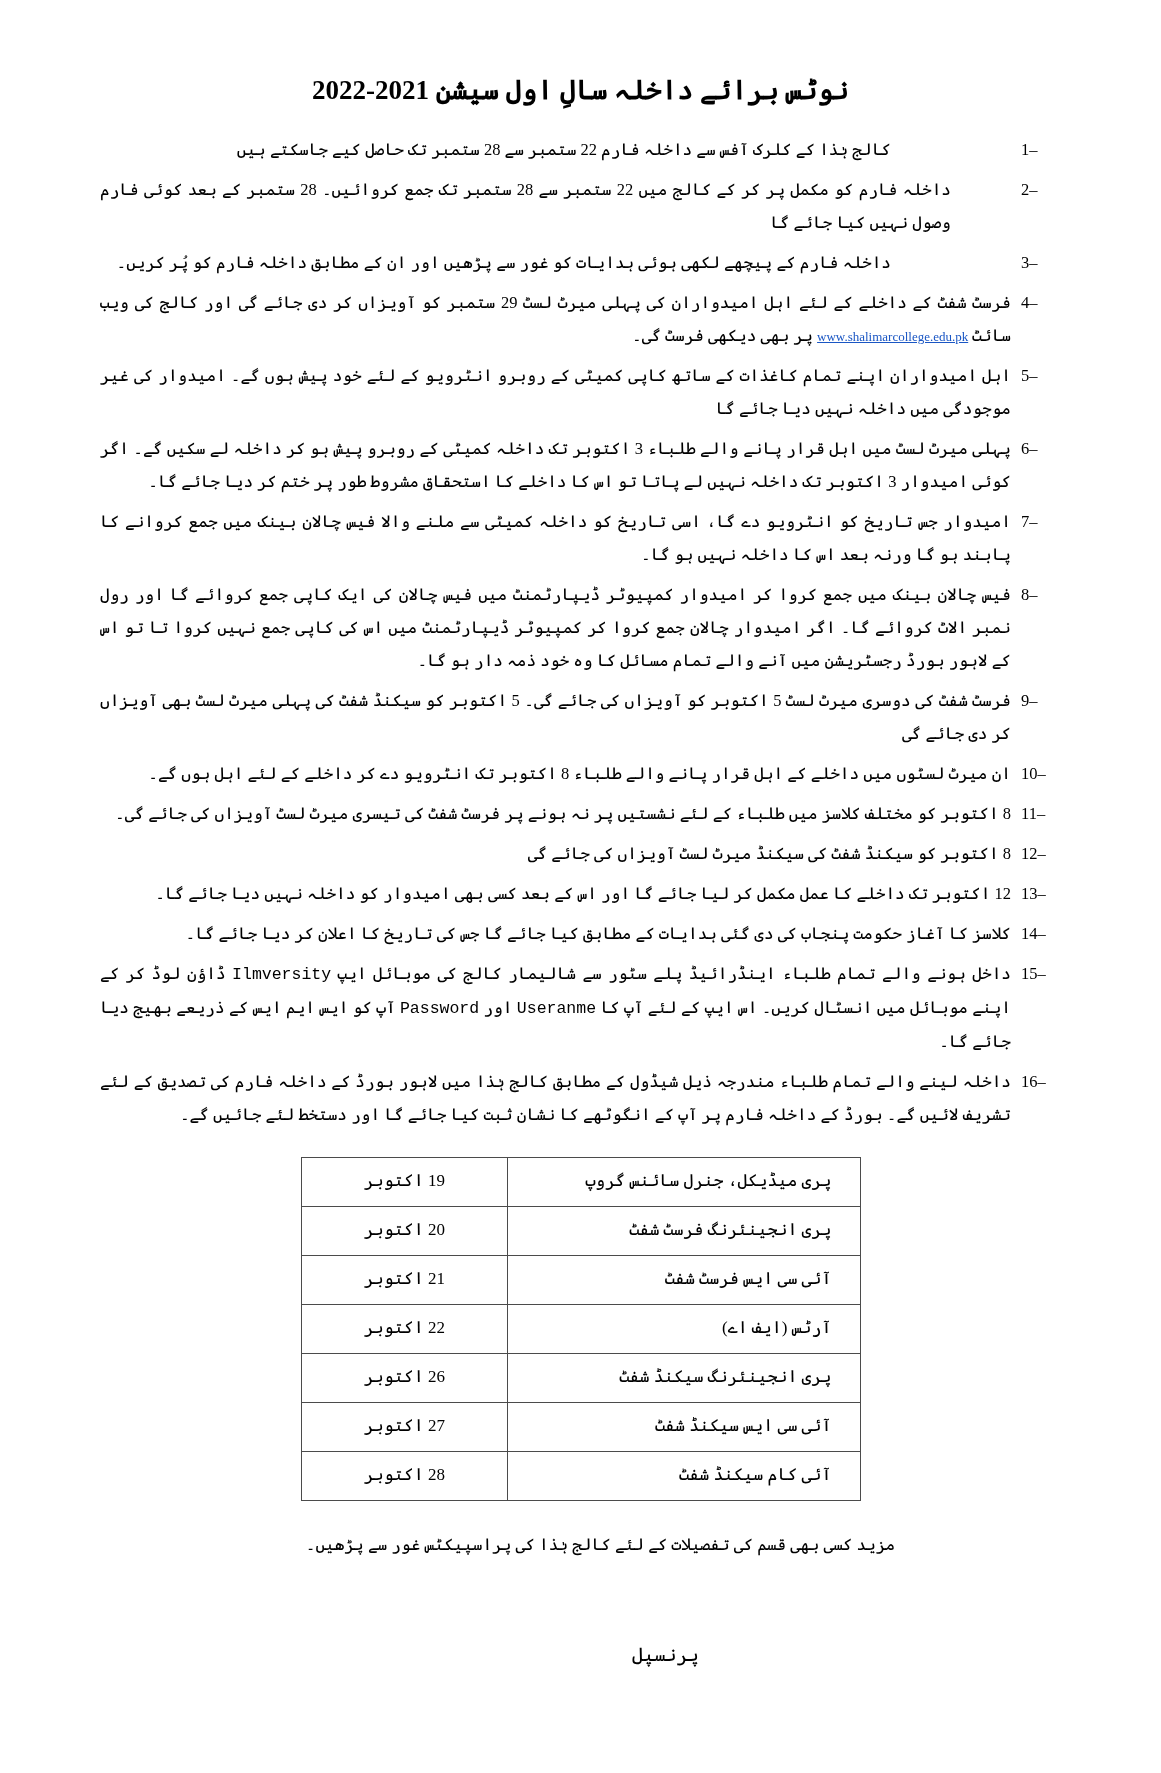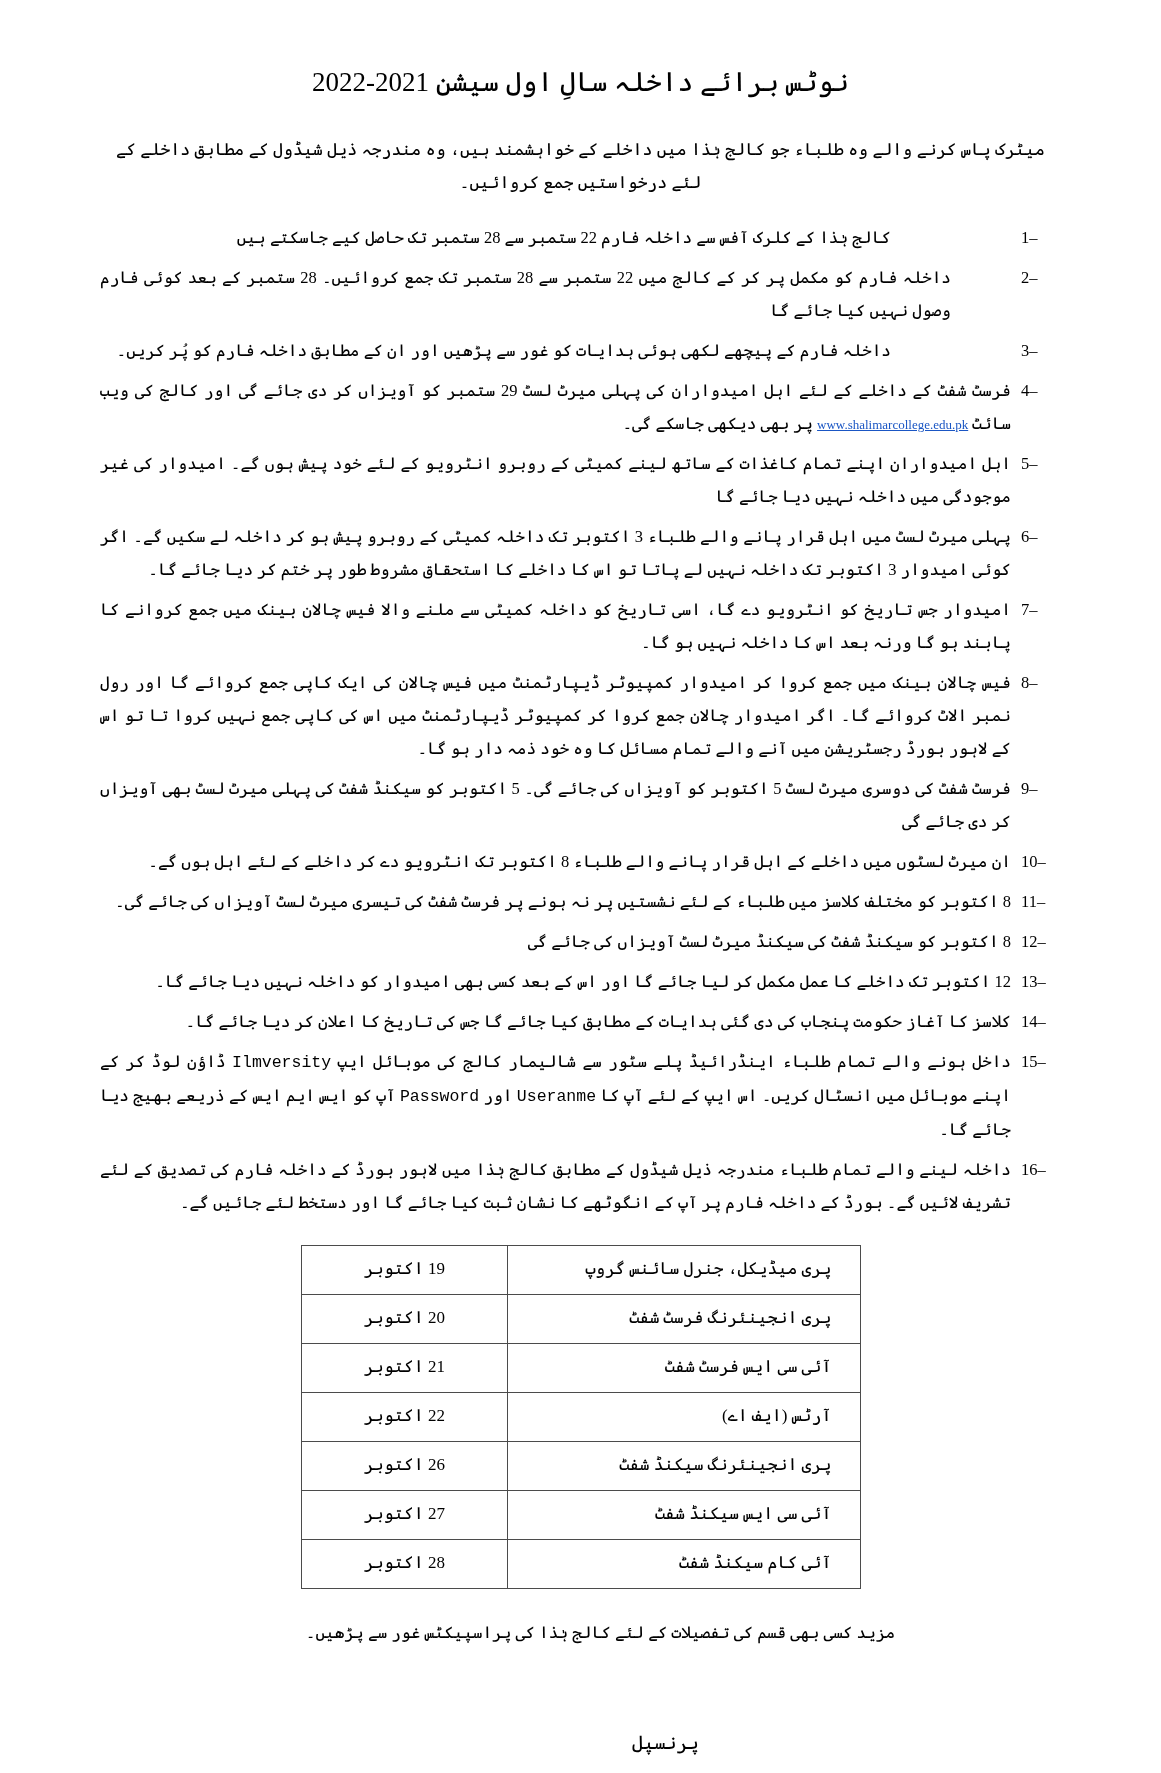--- a/index.html
+++ b/index.html
@@ -32,23 +32,23 @@
     font-size: 31px;
     font-weight: 700;
     line-height: 1.45;
     letter-spacing: 0.2px;
     display: inline-block;
     padding: 0 6px 7px 6px;
     border-bottom: 2.5px solid #000;
   }
   .notice-title {
     font-size: 27px;
-    font-weight: 400;
+    font-weight: 700;
     line-height: 1.5;
-    margin-top: 18px;
+    margin-top: 26px;
     direction: rtl;
     unicode-bidi: embed;
   }
 
   
   .intro {
     margin-top: 30px;
     font-size: 17px;
     line-height: 1.95;
     text-align: justify;
@@ -157,21 +157,20 @@
 </style>
 </head>
 <body>
 
 <div class="page">
 
   <div class="doc-header">
     <div class="notice-title">نوٹس برائے داخلہ سالِ اول سیشن 2021-2022</div>
   </div>
 
-  <p class="intro">میٹرک پاس کرنے والے وہ طلباء جو کالج ہٰذا میں داخلے کے خواہشمند ہیں، وہ مندرجہ ذیل شیڈول کے مطابق داخلے کے لئے درخواستیں جمع کروائیں۔</p>
 
   <ol class="notice-list">
 
     <li class="indent-1">
       <span class="num">1–</span>
       <span class="body">کالج ہٰذا کے کلرک آفس سے داخلہ فارم 22 ستمبر سے 28 ستمبر تک حاصل کیے جاسکتے ہیں</span>
     </li>
 
     <li class="indent-2">
       <span class="num">2–</span>
@@ -181,27 +180,27 @@
     <li class="indent-1">
       <span class="num">3–</span>
       <span class="body">داخلہ فارم کے پیچھے لکھی ہوئی ہدایات کو غور سے پڑھیں اور ان کے مطابق داخلہ فارم کو پُر کریں۔</span>
     </li>
 
     <li>
       <span class="num">4–</span>
       <span class="body">
         <span>فرسٹ شفٹ کے داخلے کے لئے اہل امیدواران کی پہلی میرٹ لسٹ 29 ستمبر کو آویزاں کر دی جائے گی اور کالج کی ویب سائٹ</span>
         <a class="weblink" href="#">www.shalimarcollege.edu.pk</a>
-        <span>پر بھی دیکھی جاسکے گی۔</span>
+        <span>پر بھی دیکھی فرسٹ گی۔</span>
       </span>
     </li>
 
     <li>
       <span class="num">5–</span>
-      <span class="body">اہل امیدواران اپنے تمام کاغذات کے ساتھ لینے کمیٹی کے روبرو انٹرویو کے لئے خود پیش ہوں گے۔ امیدوار کی غیر موجودگی میں داخلہ نہیں دیا جائے گا</span>
+      <span class="body">اہل امیدواران اپنے تمام کاغذات کے ساتھ کاپی کمیٹی کے روبرو انٹرویو کے لئے خود پیش ہوں گے۔ امیدوار کی غیر موجودگی میں داخلہ نہیں دیا جائے گا</span>
     </li>
 
     <li>
       <span class="num">6–</span>
       <span class="body">پہلی میرٹ لسٹ میں اہل قرار پانے والے طلباء 3 اکتوبر تک داخلہ کمیٹی کے روبرو پیش ہو کر داخلہ لے سکیں گے۔ اگر کوئی امیدوار 3 اکتوبر تک داخلہ نہیں لے پاتا تو اس کا داخلے کا استحقاق مشروط طور پر ختم کر دیا جائے گا۔</span>
     </li>
 
     <li>
       <span class="num">7–</span>
       <span class="body">امیدوار جس تاریخ کو انٹرویو دے گا، اسی تاریخ کو داخلہ کمیٹی سے ملنے والا فیس چالان بینک میں جمع کروانے کا پابند ہو گا ورنہ بعد اس کا داخلہ نہیں ہو گا۔</span>

